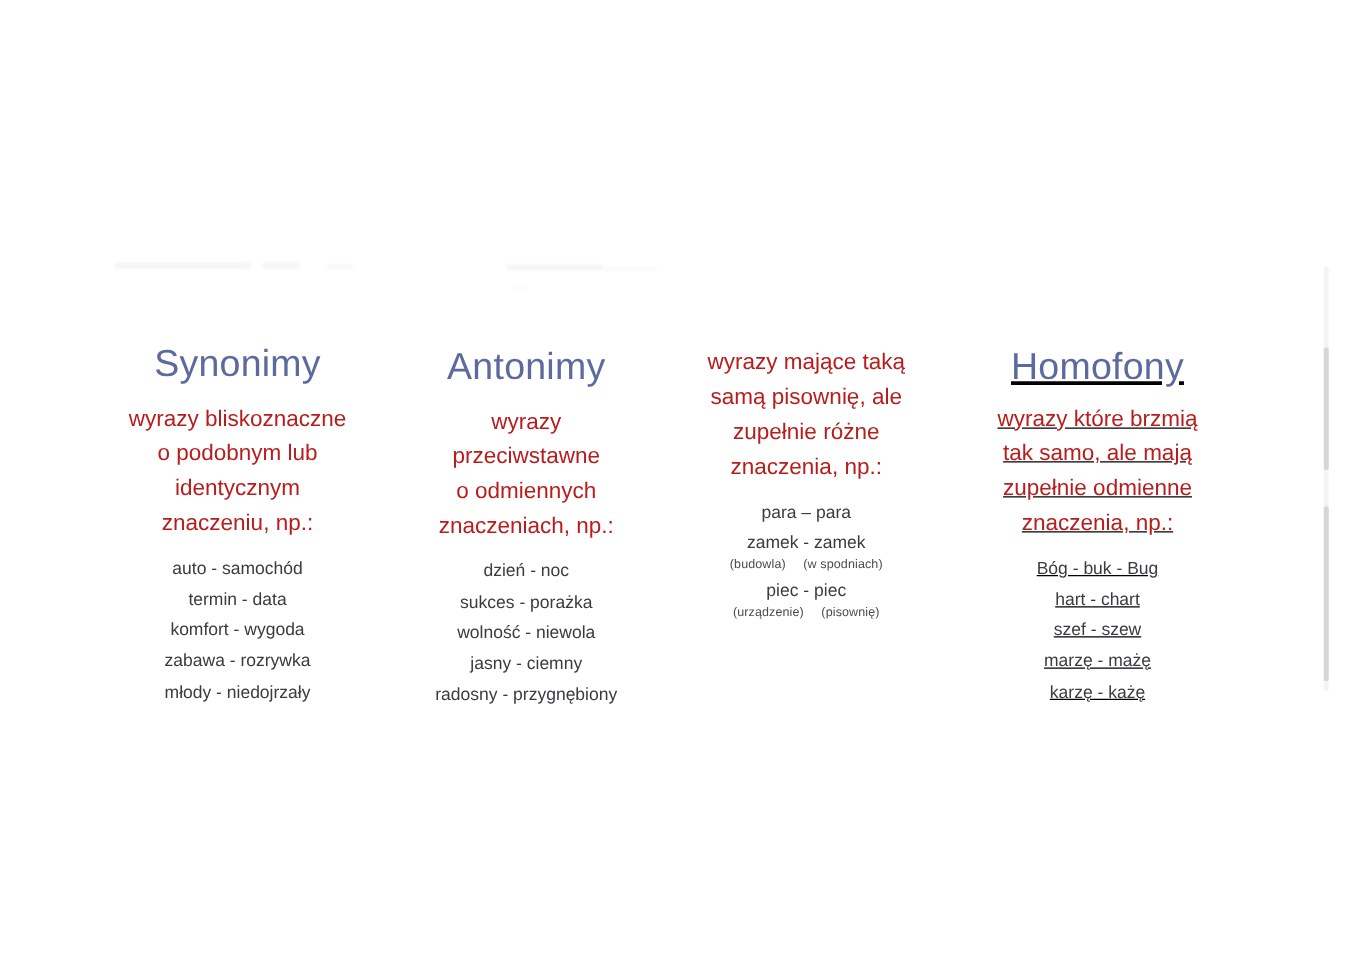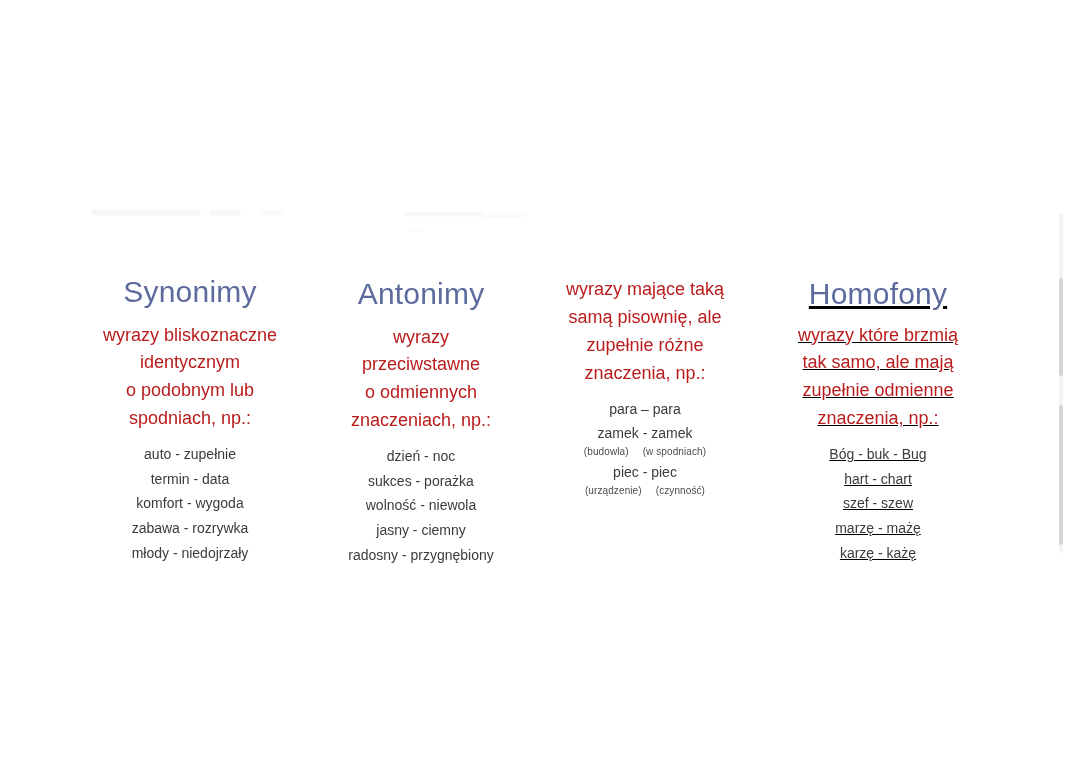--- a/index.html
+++ b/index.html
@@ -128,27 +128,27 @@
   <div class="ghost ghost-d"></div>
   <div class="ghost ghost-e"></div>
   <div class="ghost ghost-f"></div>
 
   <div class="columns">
 
     <div class="column col-0">
       <div class="col-heading">Synonimy</div>
       <div class="col-definition">
         <span class="defline">wyrazy bliskoznaczne</span>
+        <span class="defline">o podobnym lub</span>
         <span class="defline">identycznym</span>
-        <span class="defline">o podobnym lub</span>
-        <span class="defline">spodniach, np.:</span>
-      </div>
-      <div class="examples">
-        <span class="ex-pair">
-          <span class="example-line">auto - zupełnie</span>
+        <span class="defline">znaczeniu, np.:</span>
+      </div>
+      <div class="examples">
+        <span class="ex-pair">
+          <span class="example-line">auto - samochód</span>
         </span>
         <span class="ex-pair">
           <span class="example-line">termin - data</span>
         </span>
         <span class="ex-pair">
           <span class="example-line">komfort - wygoda</span>
         </span>
         <span class="ex-pair">
           <span class="example-line">zabawa - rozrywka</span>
         </span>
@@ -195,21 +195,21 @@
       <div class="examples">
         <span class="ex-pair">
           <span class="example-line">para – para</span>
         </span>
         <span class="ex-pair">
           <span class="example-line">zamek - zamek</span>
           <span class="example-gloss"><span>(budowla)</span><span class="gloss-gap"></span><span>(w spodniach)</span></span>
         </span>
         <span class="ex-pair">
           <span class="example-line">piec - piec</span>
-          <span class="example-gloss"><span>(urządzenie)</span><span class="gloss-gap"></span><span>(czynność)</span></span>
+          <span class="example-gloss"><span>(urządzenie)</span><span class="gloss-gap"></span><span>(pisownię)</span></span>
         </span>
       </div>
     </div>
 
     <div class="column col-3">
       <div class="col-heading">Homofony</div>
       <div class="col-definition">
         <span class="defline">wyrazy które brzmią</span>
         <span class="defline">tak samo, ale mają</span>
         <span class="defline">zupełnie odmienne</span>

